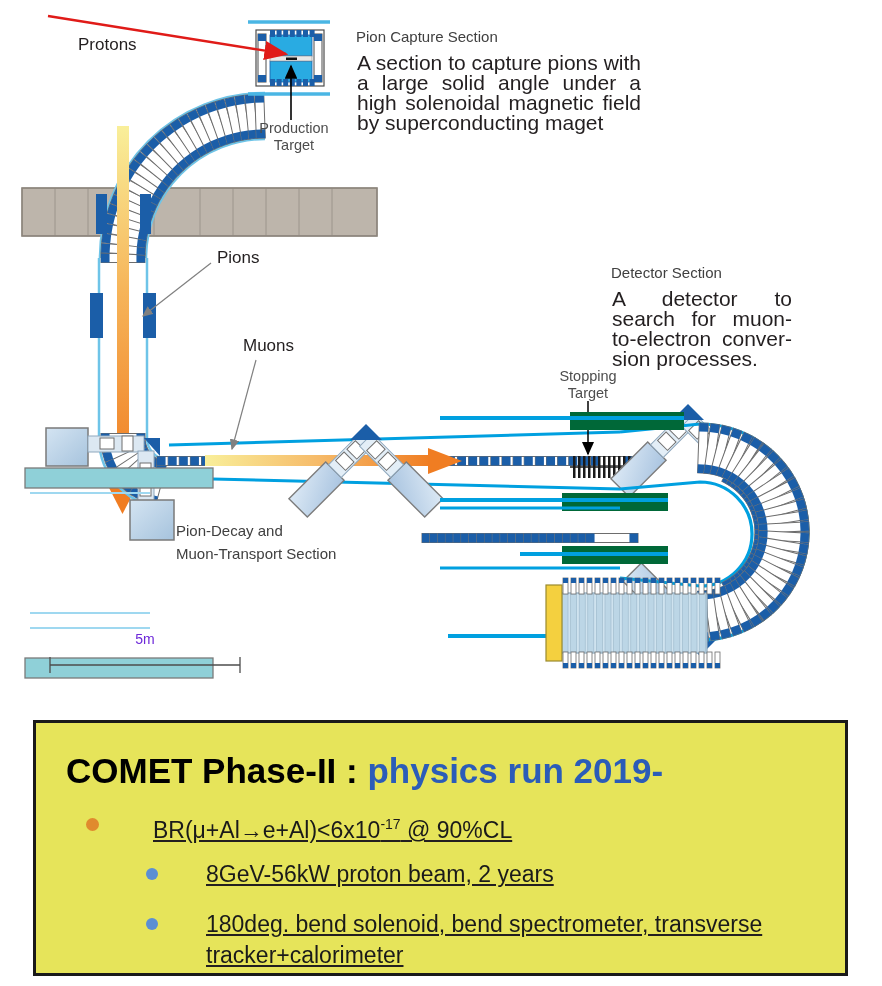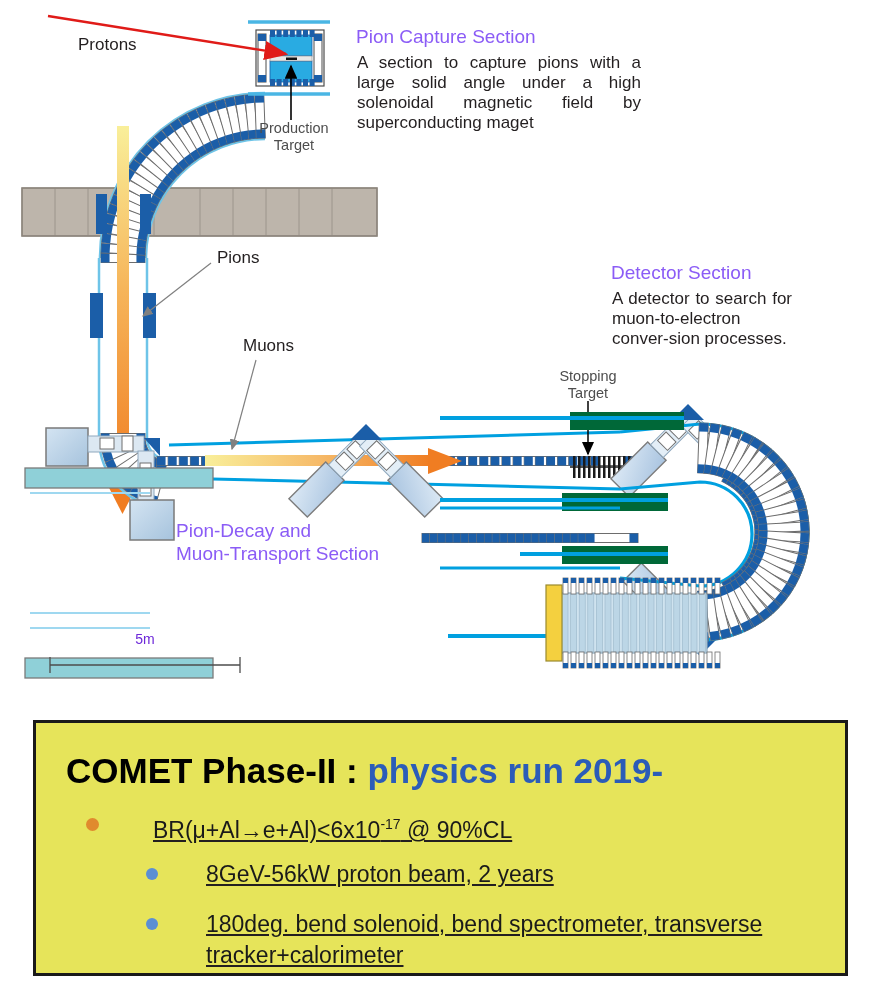--- a/index.html
+++ b/index.html
@@ -1,23 +1,23 @@
 <!DOCTYPE html>
 <html><head>
 <meta charset="utf-8">
 <style>
   html,body{margin:0;padding:0;background:#ffffff;}
   body{width:882px;height:986px;position:relative;overflow:hidden;
        font-family:"Liberation Sans","DejaVu Sans",sans-serif;color:#231f20;}
   .stage{position:absolute;left:0;top:8px;width:882px;height:986px;}
 
   
-  .sec-title{position:absolute;color:#8b5cf6;font-size:19px;font-weight:400;
+  .sec-title{position:absolute;color:#404040;font-size:15px;font-weight:400;
              line-height:23px;letter-spacing:0px;white-space:pre-line;}
-  .sec-body{position:absolute;color:#231f20;font-size:17px;line-height:20px;
+  .sec-body{position:absolute;color:#231f20;font-size:21px;line-height:20px;
             text-align:justify;}
   .plain-label{position:absolute;color:#231f20;font-size:17px;line-height:20px;}
   .gray-label{position:absolute;color:#4d4d4d;font-size:14.5px;line-height:17px;
               text-align:center;}
 
   
   .yellowbox{position:absolute;left:33px;top:712px;width:815px;height:256px;
              background:#e6e45a;border:3px solid #1a1a1a;box-sizing:border-box;}
   .ybx-title{position:absolute;left:30px;top:28px;font-size:35px;font-weight:bold;
              color:#000000;white-space:nowrap;}

